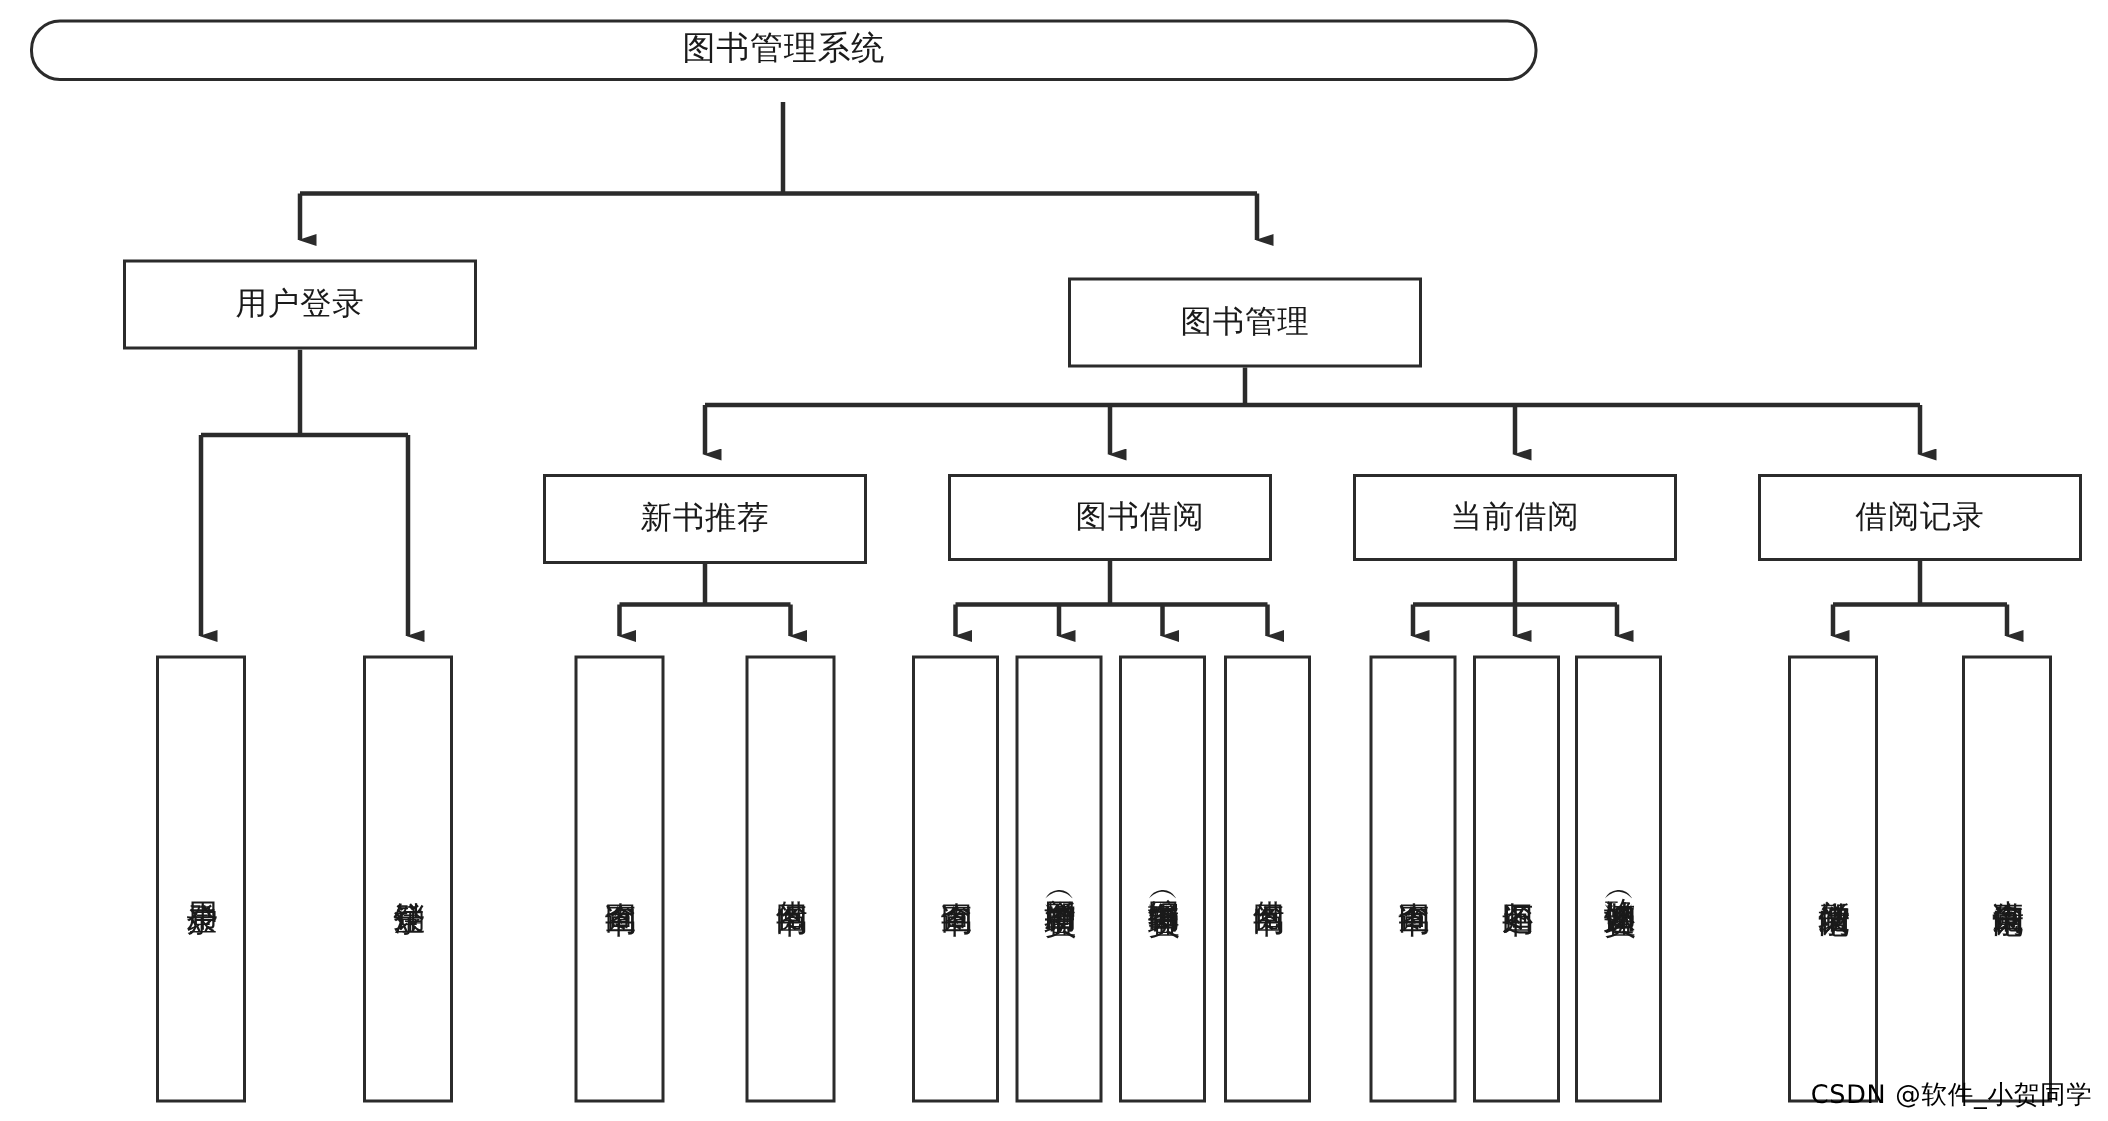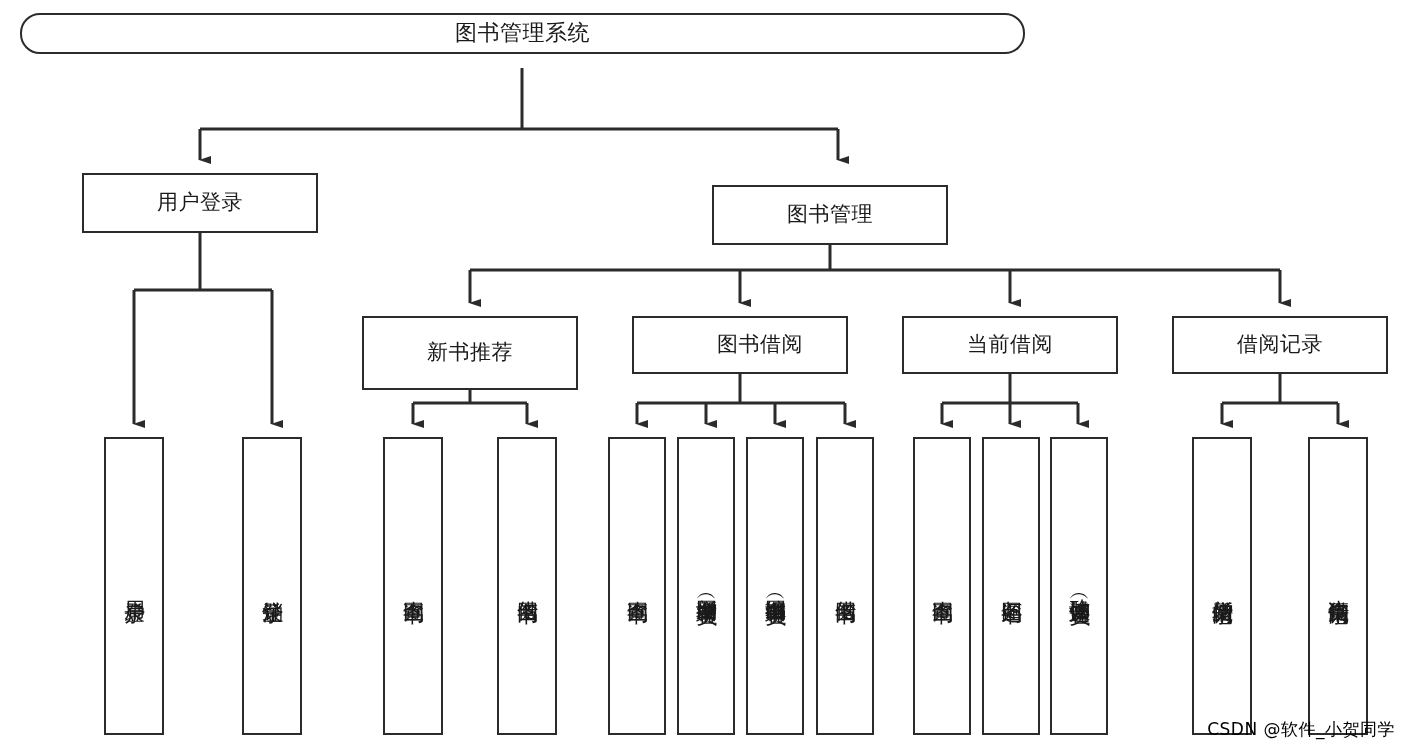--- a/index.html
+++ b/index.html
@@ -127,21 +127,21 @@
   </div>
 
   <div class="node node-h" style="left:82px; top:173px; width:236px; height:60px;">
     <span class="node-label">用户登录</span>
   </div>
 
   <div class="node node-h" style="left:712px; top:173px; width:236px; height:60px;margin-top:12px;">
     <span class="node-label">图书管理</span>
   </div>
 
-  <div class="node node-h" style="left:362px; top:316px; width:216px; height:74px;">
+  <div class="node node-h" style="left:362px; top:316px; width:216px; height:60px;">
     <span class="node-label">新书推荐</span>
   </div>
 
   <div class="node node-h" style="left:632px; top:316px; width:216px; height:58px;padding-left:40px;">
     <span class="node-label">图书借阅</span>
   </div>
 
   <div class="node node-h" style="left:902px; top:316px; width:216px; height:58px;align-items:center;">
     <span class="node-label">当前借阅</span>
   </div>

